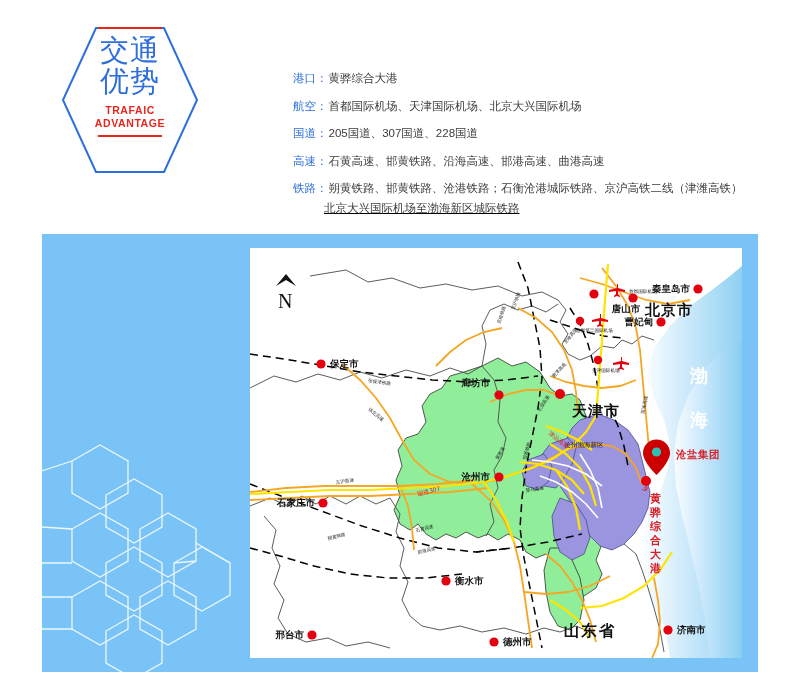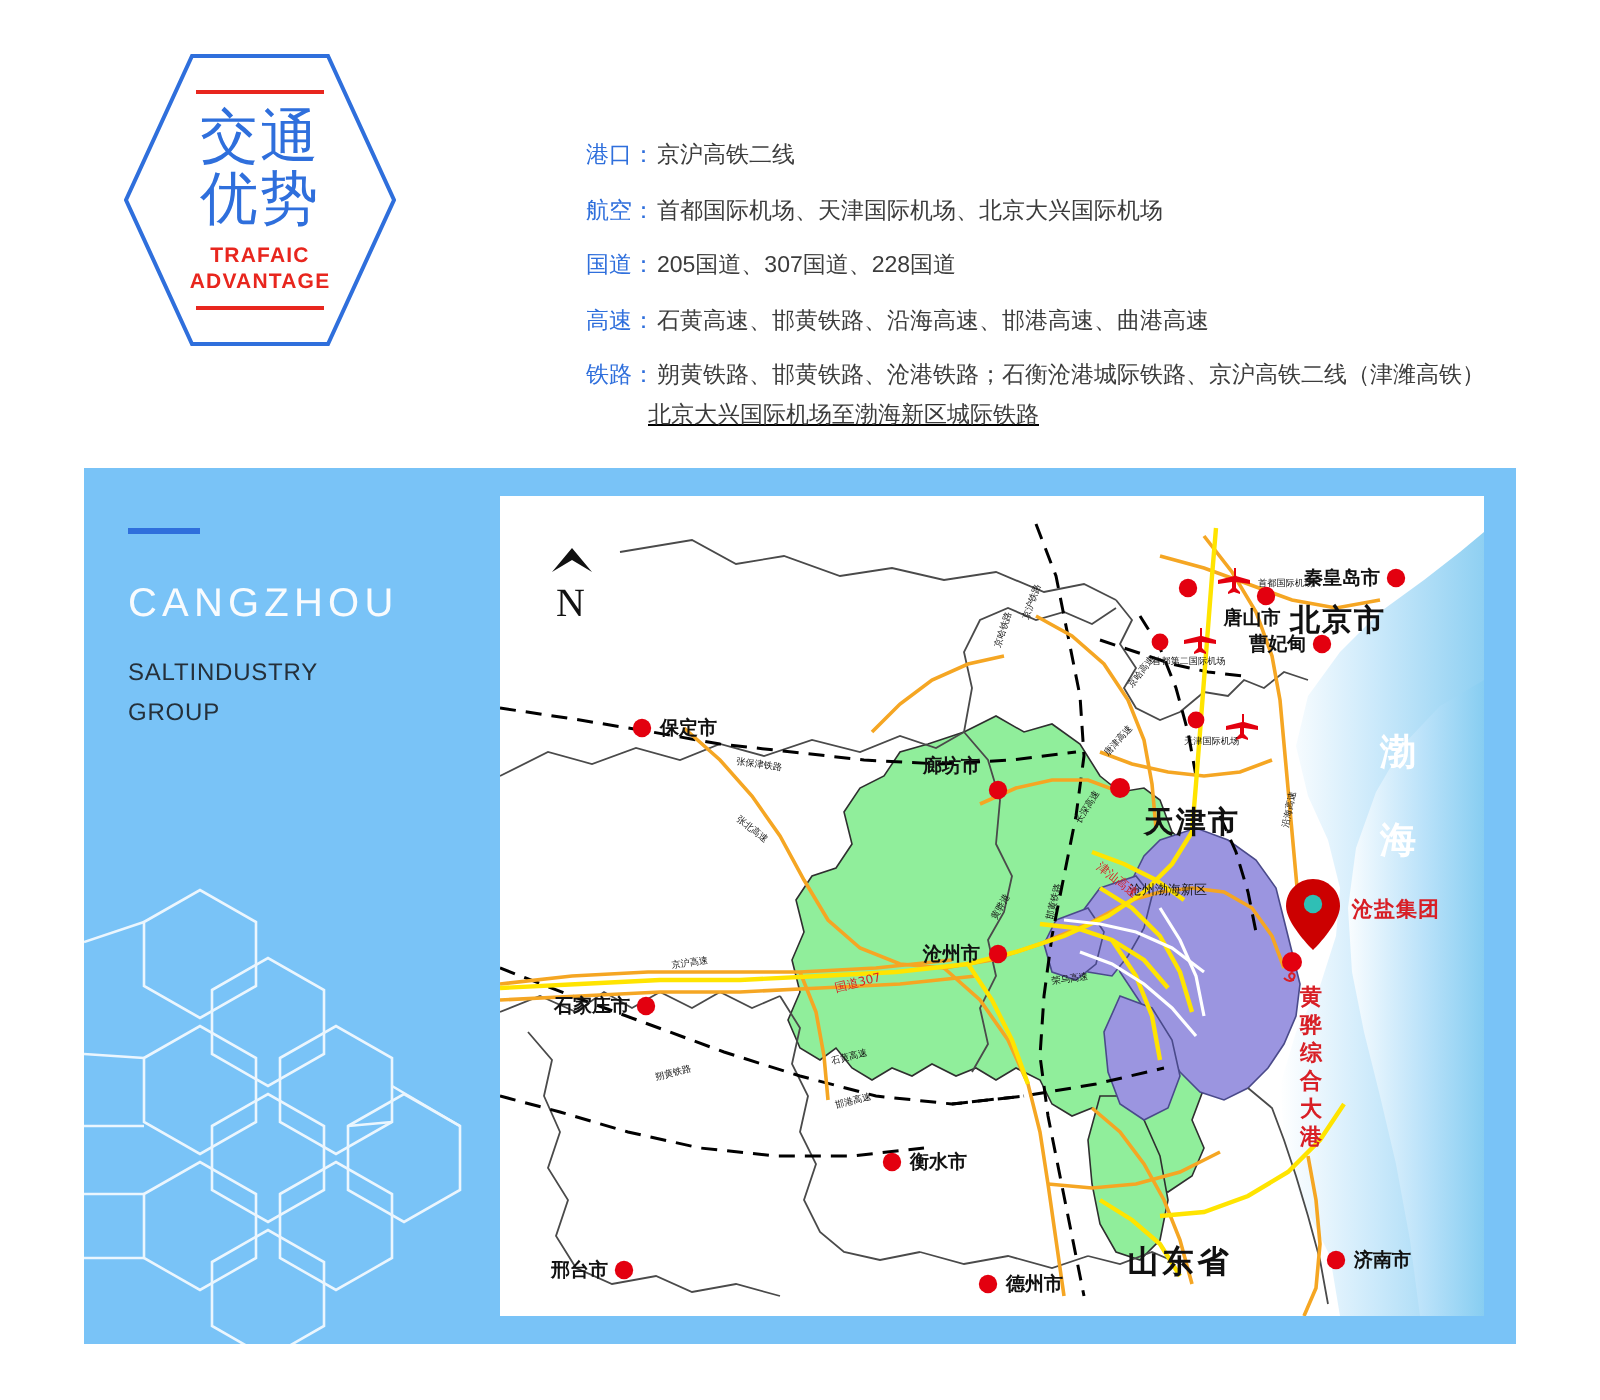--- a/index.html
+++ b/index.html
@@ -11,21 +11,21 @@
     overflow: hidden;
   }
 
   
   #header { position: absolute; left: 0; top: 0; width: 800px; height: 215px; }
 
   #badge-wrap { position: absolute; left: 62px; top: 27px; width: 136px; height: 146px; }
   #badge-wrap svg { position: absolute; left: 0; top: 0; }
   .badge-inner {
     position: absolute; left: 0; top: 0; width: 136px; height: 146px;
-    display: flex; flex-direction: column; align-items: center; justify-content: center;
+    display: flex; flex-direction: column; align-items: center; 
   }
   .badge-rule { width: 64px; height: 2px; background: #e8261e; }
   .badge-rule.top { margin-bottom: 6px; }
   .badge-rule.bottom { margin-top: 5px; }
   .badge-cn {
     color: #2f6fdc; font-size: 29px; line-height: 31px; letter-spacing: 1px;
     font-family: "DejaVu Sans", sans-serif; font-weight: 400; text-align: center;
   }
   .badge-en {
     color: #e8261e; font-size: 10.5px; line-height: 13px; letter-spacing: 0.6px;
@@ -96,21 +96,21 @@
       <div class="badge-en">TRAFAIC</div>
       <div class="badge-en" style="margin-top:0">ADVANTAGE</div>
       <div class="badge-rule bottom"></div>
     </div>
   </div>
 
   <div id="info-list">
     <div class="info-row">
       <span class="info-label">港口</span>
       <span class="info-sep">：</span>
-      <span class="info-value">京沪高铁二线</span>
+      <span class="info-value">黄骅综合大港</span>
     </div>
     <div class="info-row">
       <span class="info-label">航空</span>
       <span class="info-sep">：</span>
       <span class="info-value">首都国际机场、天津国际机场、北京大兴国际机场</span>
     </div>
     <div class="info-row">
       <span class="info-label">国道</span>
       <span class="info-sep">：</span>
       <span class="info-value">205国道、307国道、228国道</span>
@@ -142,26 +142,20 @@
       <polygon points="64,124 92,108 120,124 120,156 92,172 64,156"></polygon>
       <polygon points="30,158 58,142 86,158 86,190 58,206 30,190"></polygon>
       <polygon points="98,158 126,142 154,158 154,190 126,206 98,190"></polygon>
       <polygon points="64,192 92,176 120,192 120,224 92,240 64,224"></polygon>
       <polygon points="132,124 160,108 188,124 188,156 160,172 132,156"></polygon>
       <path d="M0,32 L30,22 M0,88 L30,90 M0,124 L30,124 M0,158 L30,158 M0,190 L30,190"></path>
       <path d="M154,104 L188,124 M154,122 L132,124"></path>
     </g>
   </svg>
 
-  <div id="brand">
-    <div class="brand-rule"></div>
-    <div class="brand-cn">CANGZHOU</div>
-    <div class="brand-en">SALTINDUSTRY</div>
-    <div class="brand-en" style="margin-top:0">GROUP</div>
-  </div>
 
   <div id="map">
   <svg width="492" height="410" viewBox="0 0 492 410">
 
     <defs>
       <linearGradient id="seaGrad" x1="0" y1="0" x2="1" y2="0">
         <stop offset="0%" stop-color="#ffffff"></stop>
         <stop offset="45%" stop-color="#cdeafb"></stop>
         <stop offset="100%" stop-color="#8fd0f2"></stop>
       </linearGradient>

